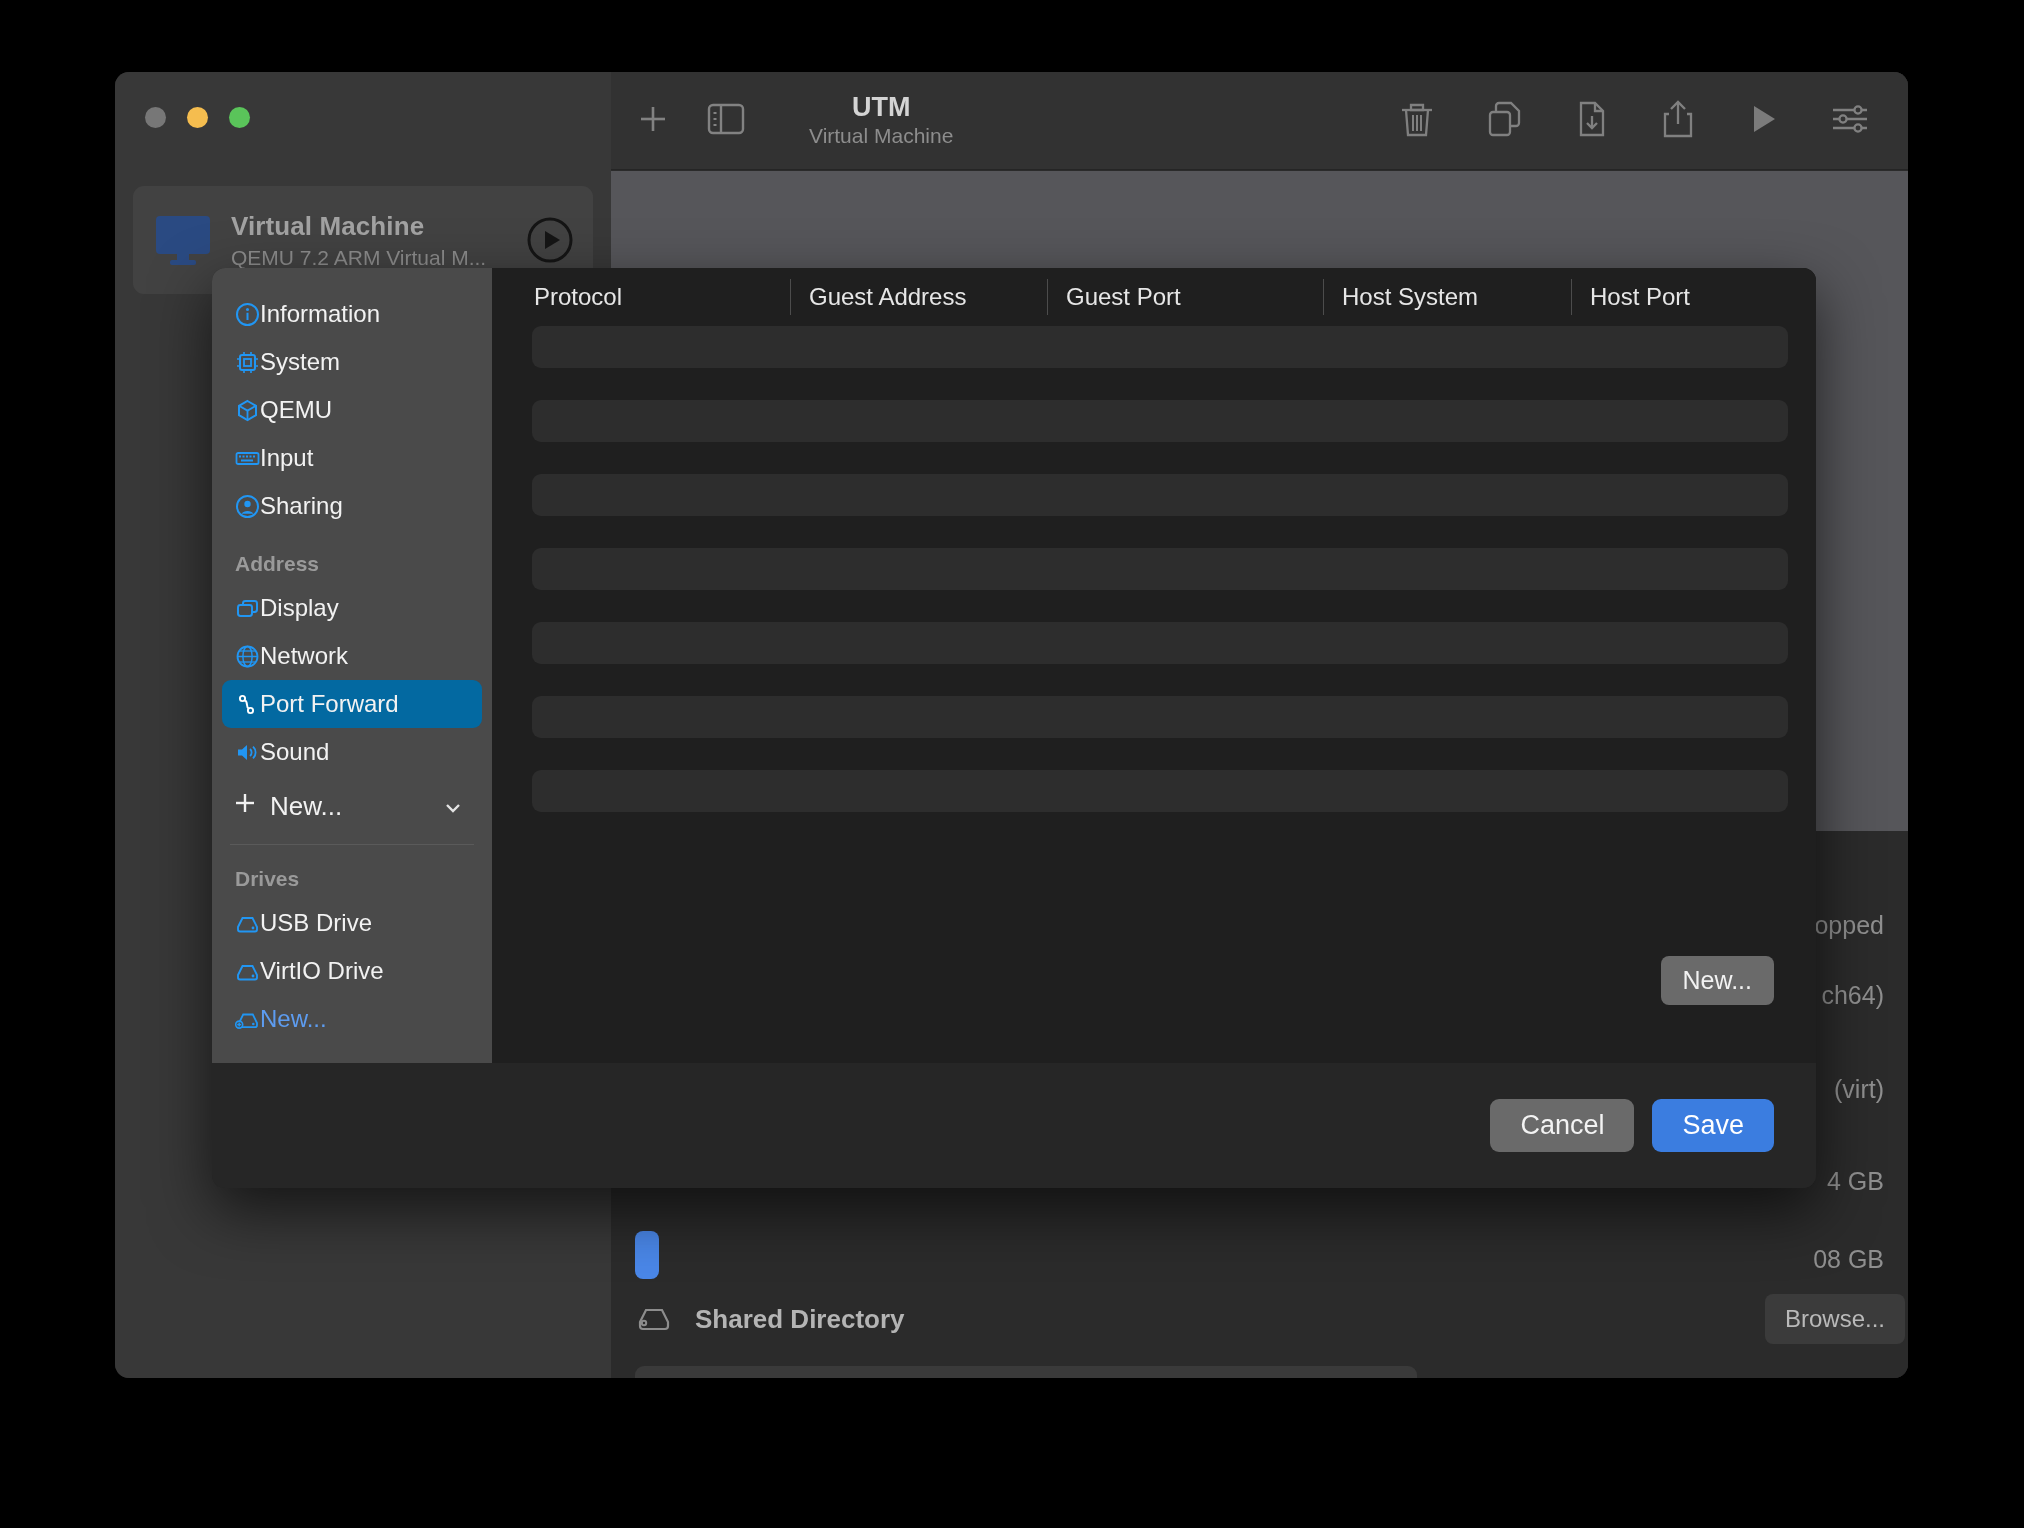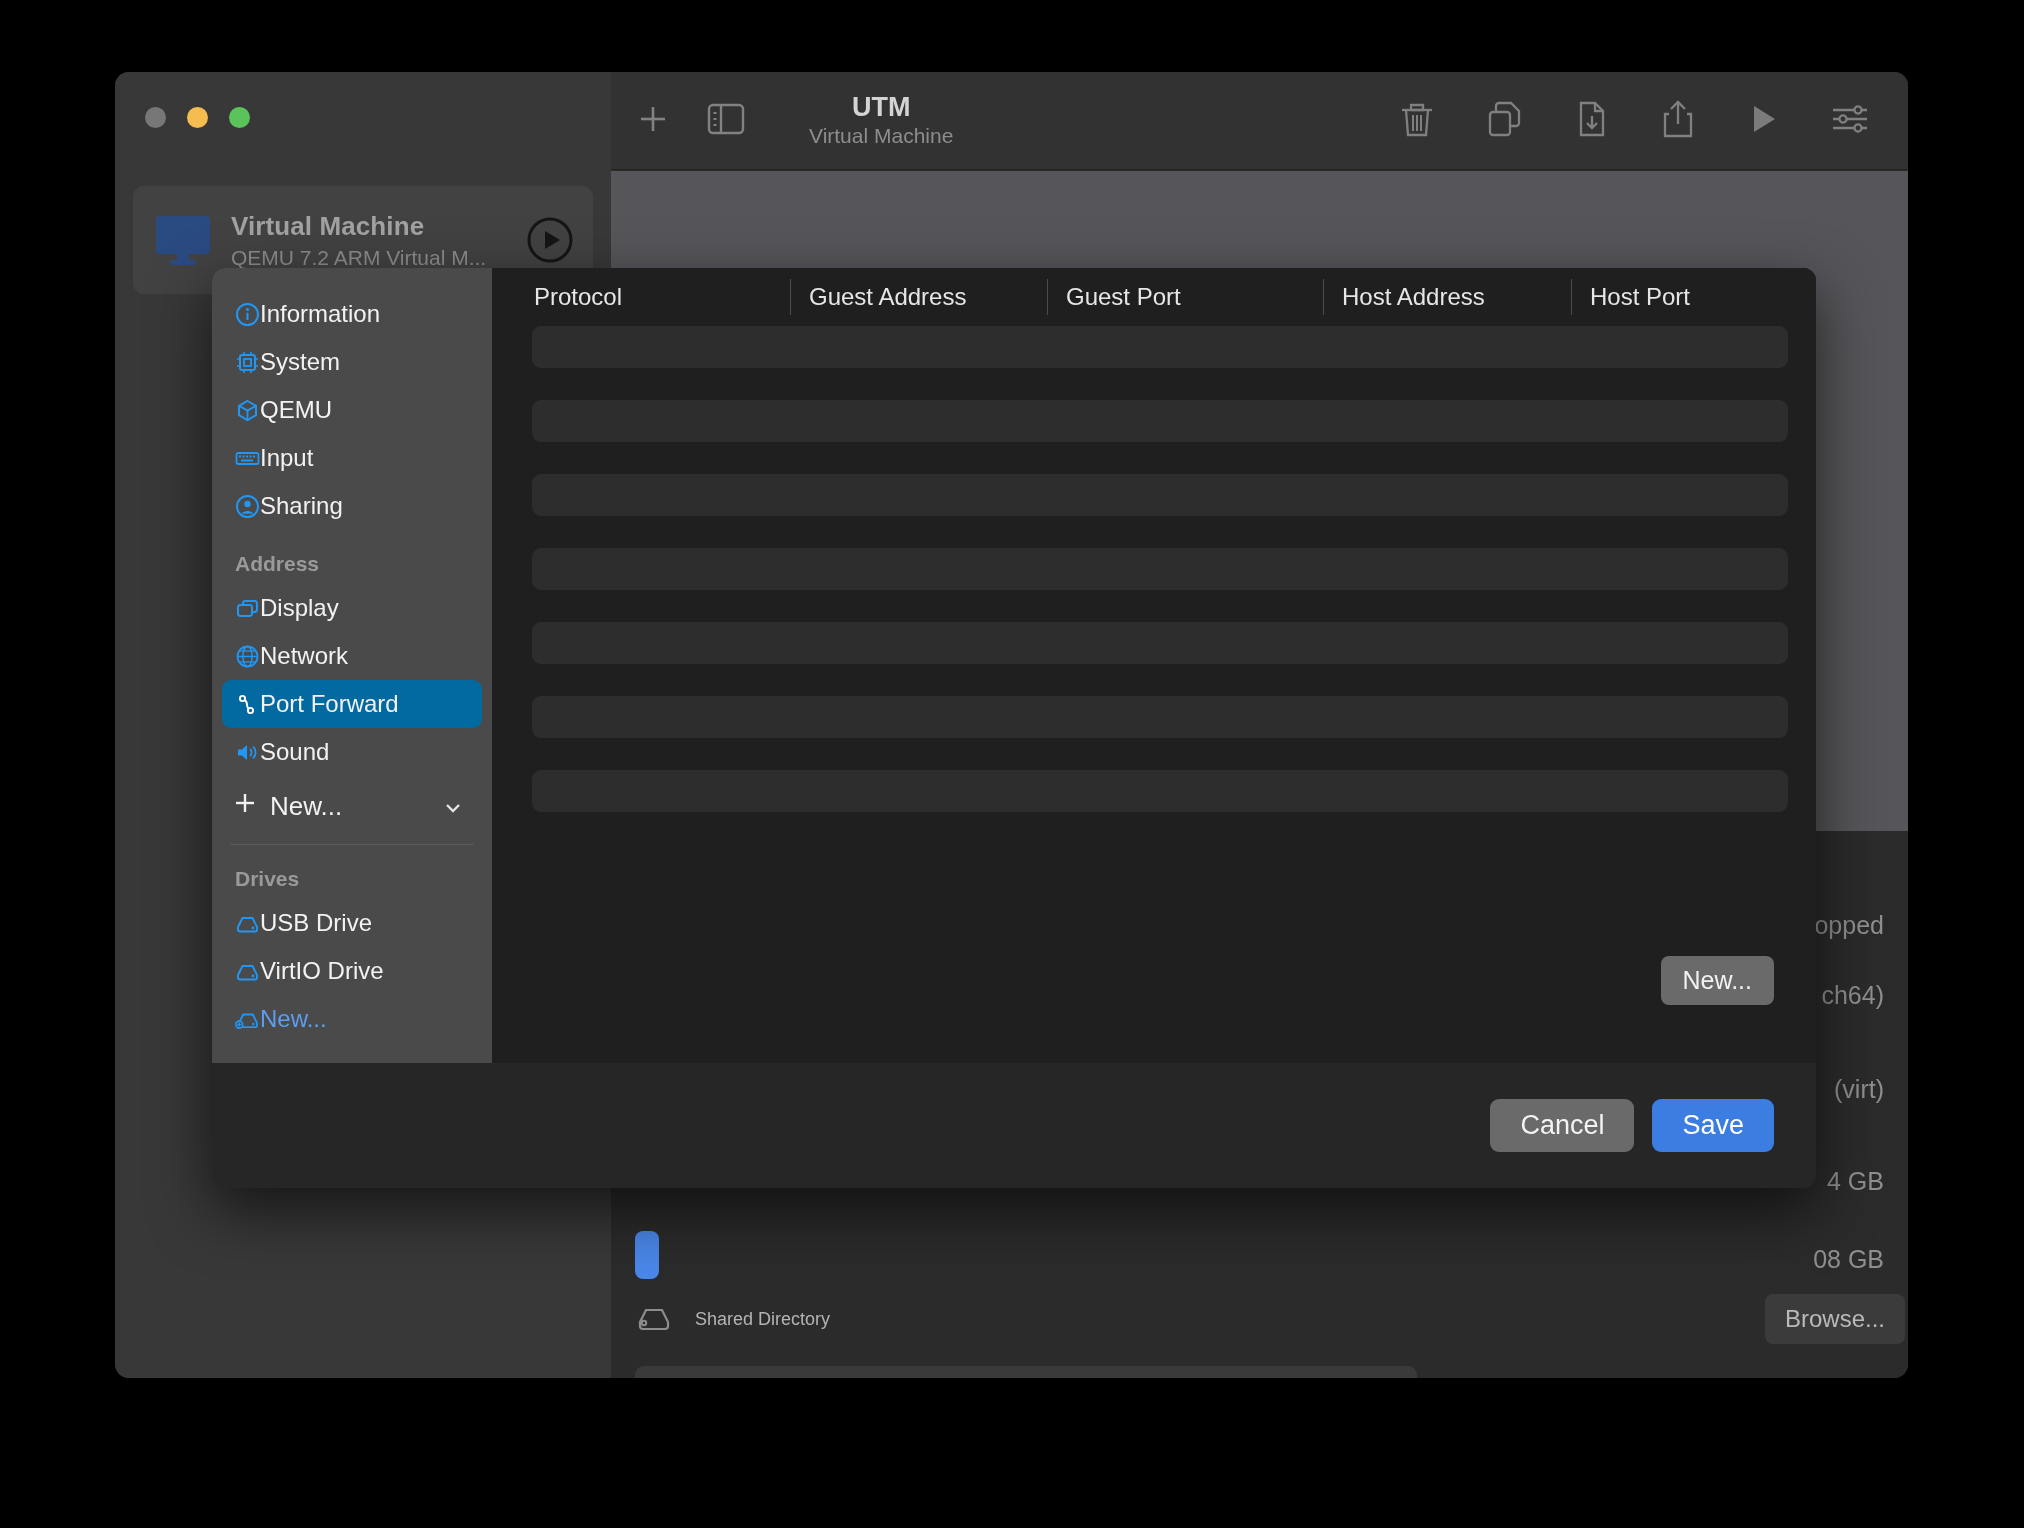--- a/index.html
+++ b/index.html
@@ -96,21 +96,21 @@
   }
   .info-pill {
     position: absolute;
     background: #3a3a3a; border-radius: 8px;
   }
   #share-dir-row {
     position: absolute; left: 24px; top: 1222px;
     display: flex; align-items: center; gap: 22px;
     width: 1270px;
   }
-  #share-dir-label { font-size: 18px; font-weight: normal; color: #b4b4b4; }
+  #share-dir-label { font-size: 26px; font-weight: bold; color: #b4b4b4; }
   #browse-btn {
     margin-left: auto;
     background: #3b3b3b; color: #b9b9b9;
     border: none; border-radius: 8px;
     font-size: 24px; font-family: inherit;
     padding: 11px 20px;
   }
   #cd-row {
     position: absolute; left: 24px; top: 1294px;
     display: flex; align-items: center; gap: 20px;
@@ -533,21 +533,21 @@
       <span>New...</span>
     </div>
   </div>
 
   <div id="dialog-main">
 
     <div id="table-header">
       <div class="th" style="width:256px;">Protocol</div>
       <div class="th" style="width:257px;">Guest Address</div>
       <div class="th" style="width:276px;">Guest Port</div>
-      <div class="th" style="width:248px;">Host Address</div>
+      <div class="th" style="width:248px;">Host System</div>
       <div class="th" style="width:240px;">Host Port</div>
     </div>
 
     <div id="table-body">
       <div class="placeholder-row"></div>
       <div class="placeholder-row"></div>
       <div class="placeholder-row"></div>
       <div class="placeholder-row"></div>
       <div class="placeholder-row"></div>
       <div class="placeholder-row"></div>

